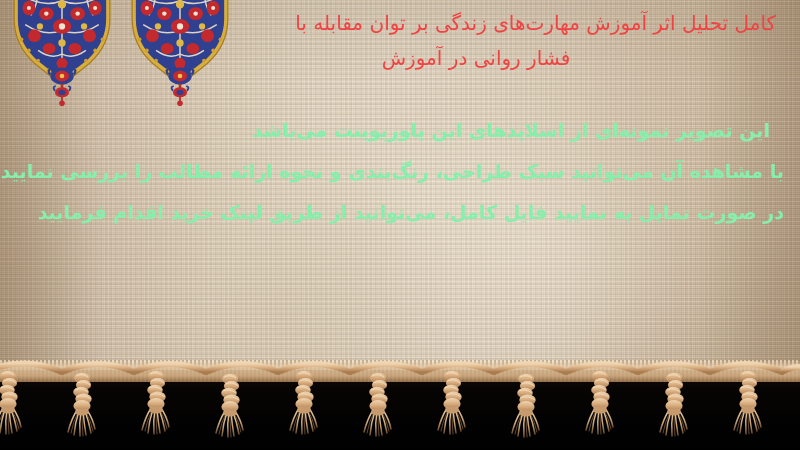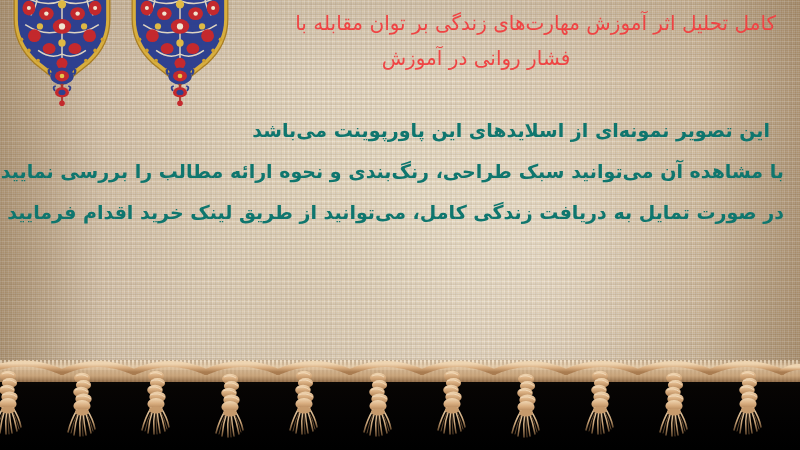--- a/index.html
+++ b/index.html
@@ -60,21 +60,21 @@
     color:#ef4444;
     font-family:"DejaVu Sans","Liberation Sans",sans-serif;
     font-size:20px;font-weight:400;line-height:35px;
     letter-spacing:0px;
   }
   .title-line{display:block;white-space:nowrap;}
   .title-line.l2{text-align:center;padding-left:120px;}
 
   .body-block{
     position:absolute;right:16px;top:110px;width:772px;
-    text-align:right;direction:rtl;color:#0f766e;
+    text-align:right;direction:rtl;color:#86efac;
     font-family:"DejaVu Sans","Liberation Sans",sans-serif;
     font-size:19px;font-weight:700;line-height:41px;
   }
   .body-line{display:block;white-space:nowrap;}
   .body-line.b1{padding-left:0;text-align:right;padding-right:14px;}
   .body-line.b2{text-align:right;}
   .body-line.b3{text-align:right;}
 
   
   .fringe-zone{
@@ -198,21 +198,21 @@
 
   <div class="text-layer">
     <div class="title-block">
       <span class="title-line l1">کامل تحلیل اثر آموزش مهارت‌های زندگی بر توان مقابله با</span>
       <span class="title-line l2">فشار روانی در آموزش</span>
     </div>
 
     <div class="body-block">
       <span class="body-line b1">این تصویر نمونه‌ای از اسلایدهای این پاورپوینت می‌باشد</span>
       <span class="body-line b2">با مشاهده آن می‌توانید سبک طراحی، رنگ‌بندی و نحوه ارائه مطالب را بررسی نمایید</span>
-      <span class="body-line b3">در صورت تمایل به دریافت زندگی کامل، می‌توانید از طریق لینک خرید اقدام فرمایید</span>
+      <span class="body-line b3">در صورت تمایل به نمایید فایل کامل، می‌توانید از طریق لینک خرید اقدام فرمایید</span>
     </div>
   </div>
 
   <div class="fringe-zone">
     <div class="fringe-black"></div>
     <div class="fringe-band"></div>
 
     <svg class="fringe-svg" viewBox="0 0 800 100" xmlns="http://www.w3.org/2000/svg">
       <defs>
         <linearGradient id="thr" x1="0" y1="0" x2="0" y2="1">

